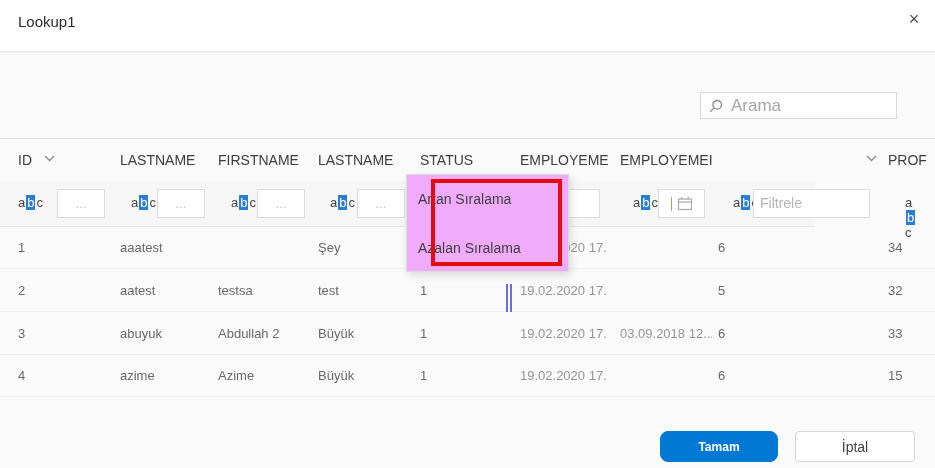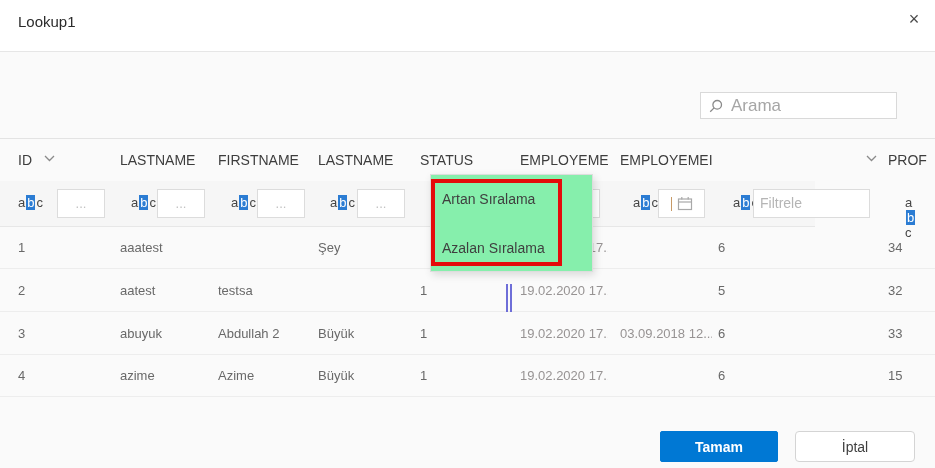--- a/index.html
+++ b/index.html
@@ -53,31 +53,31 @@
   .caret{width:1px;height:14px;background:#c79a67}
 
   
   .row{position:absolute;left:0;width:935px;border-bottom:1px solid #ededed;cursor:pointer}
   .row .cell{position:absolute;top:0;height:100%;display:flex;align-items:center;font-size:13px;
     color:#696969;white-space:nowrap;overflow:hidden}
   .row .cell.date{color:#979393}
   .r0{top:88px;height:42px}.r1{top:130px;height:43px}.r2{top:173px;height:43px}.r3{top:216px;height:42px}
 
   
-  .sort-menu{position:absolute;left:430px;top:174px;width:163px;height:98px;background:#86efac;
+  .sort-menu{position:absolute;left:406px;top:174px;width:163px;height:98px;background:#f0abfc;
     border:1px solid #ddd;box-shadow:2px 3px 8px rgba(0,0,0,.13);z-index:5}
   .sort-item{height:49px;line-height:49px;padding-left:11px;font-size:14px;color:#3f3f3f;cursor:pointer}
 
   
   .annotation{position:absolute;left:431px;top:179px;width:131px;height:87px;
     border:4px solid #e40b0b;z-index:6;pointer-events:none}
 
   
   .btn-ok{position:absolute;left:660px;top:431px;width:118px;height:31px;background:#0078d4;
-    color:#fff;border:1px solid #0078d4;font-size:14px;font-weight:600;border-radius:2px;cursor:pointer}
+    color:#fff;border:1px solid #0078d4;font-size:12px;font-weight:600;border-radius:8px;cursor:pointer}
   .btn-cancel{position:absolute;left:795px;top:431px;width:120px;height:31px;background:#fff;
     color:#3f3f3f;border:1px solid #d4d4d4;font-size:14px;border-radius:4px;cursor:pointer}
 </style>
 </head>
 <body>
 
 <div class="dialog">
 
   <div class="titlebar">
     <div class="title">Lookup1</div>
@@ -153,20 +153,21 @@
       <div class="cell c-status"></div>
       <div class="cell date c-emp1">19.02.2020 17...</div>
       <div class="cell date c-emp2"></div>
       <div class="cell c-department">6</div>
       <div class="cell c-prof">34</div>
     </div>
     <div class="row r1">
       <div class="cell c-id">2</div>
       <div class="cell c-username">aatest</div>
       <div class="cell c-firstname">testsa</div>
+      <div class="cell c-lastname">test</div>
       <div class="cell c-status">1</div>
       <div class="cell date c-emp1">19.02.2020 17...</div>
       <div class="cell date c-emp2"></div>
       <div class="cell c-department">5</div>
       <div class="cell c-prof">32</div>
     </div>
     <div class="row r2">
       <div class="cell c-id">3</div>
       <div class="cell c-username">abuyuk</div>
       <div class="cell c-firstname">Abdullah 2</div>

